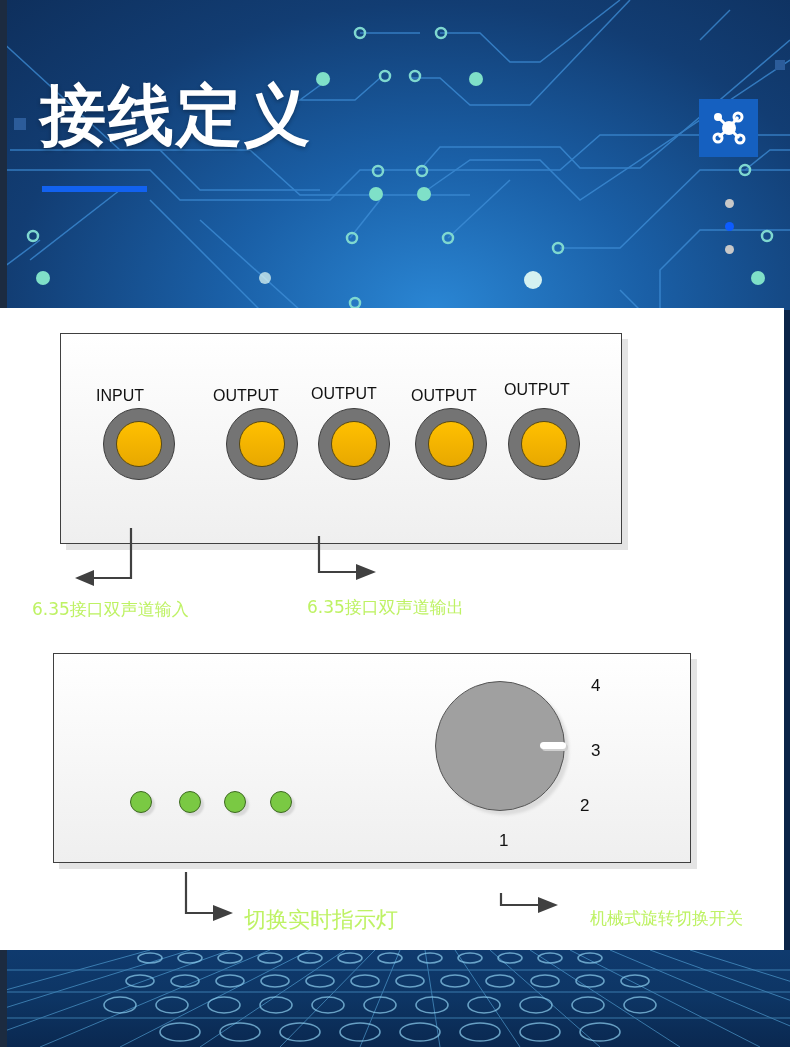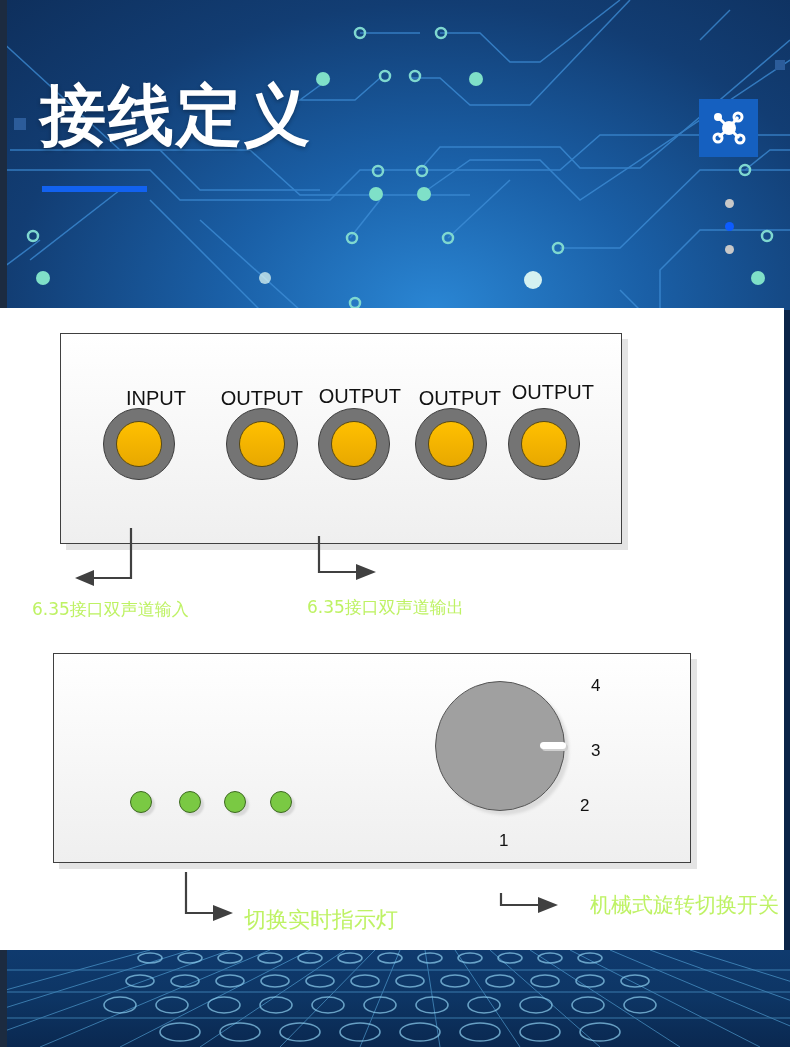--- a/index.html
+++ b/index.html
@@ -18,27 +18,27 @@
 
   .panel{position:absolute;left:0;top:308px;width:784px;height:642px;background:#ffffff;}
   .footer{position:absolute;left:0;top:950px;width:790px;height:97px;
     background:linear-gradient(180deg,#0f3a6e 0%, #0d3564 50%, #0a2850 100%);overflow:hidden;}
   .footer .edge{position:absolute;left:0;top:0;width:7px;height:97px;background:#1c2b40;}
 
   .box{position:absolute;border:1.5px solid #404040;background:linear-gradient(180deg,#ffffff 0%,#efefef 100%);box-shadow:6px 6px 0 #e4e4e4;}
   .box1{left:60px;top:333px;width:560px;height:209px;}
   .box2{left:53px;top:653px;width:636px;height:208px;}
 
-  .jack-label{position:absolute;font-family:"Liberation Sans",sans-serif;font-size:20px;color:#111;text-align:right;width:90px;}
+  .jack-label{position:absolute;font-family:"Liberation Sans",sans-serif;font-size:16px;color:#111;text-align:left;width:90px;}
   .jack{position:absolute;width:72px;height:72px;border-radius:50%;background:#747474;border:1px solid #3d3d3d;box-sizing:border-box;}
   .jack .core{position:absolute;left:12px;top:12px;width:46px;height:46px;border-radius:50%;background:linear-gradient(180deg,#ffc000 0%,#e8a800 100%);border:1px solid #5a4a10;box-sizing:border-box;}
 
   .cap{position:absolute;font-size:17px;color:#bef264;font-family:"DejaVu Sans",sans-serif;white-space:nowrap;}
   .cap.big{font-size:22px;font-family:"DejaVu Serif",serif;}
-  .cap.mid{font-size:21px;font-family:Liberation Sans, sans-serif;}
+  .cap.mid{font-size:17px;font-family:Liberation Sans, sans-serif;margin-top:16px;}
 
   .led{position:absolute;width:22px;height:22px;border-radius:50%;background:#7ac943;border:1px solid #3d6a20;box-sizing:border-box;box-shadow:3px 3px 2px #d8d8d8;}
   .knob{position:absolute;left:435px;top:681px;width:130px;height:130px;border-radius:50%;background:#a0a0a0;border:1px solid #555;box-sizing:border-box;box-shadow:4px 4px 3px #dcdcdc;}
   .knob .pointer{position:absolute;left:104px;top:60px;width:26px;height:7px;border-radius:4px;background:#ffffff;box-shadow:2px 2px 0 #cfcfcf;}
   .num{position:absolute;font-family:"Liberation Sans",sans-serif;font-size:17px;color:#111;}
 </style>
 </head>
 <body>
 
 <div class="banner">

